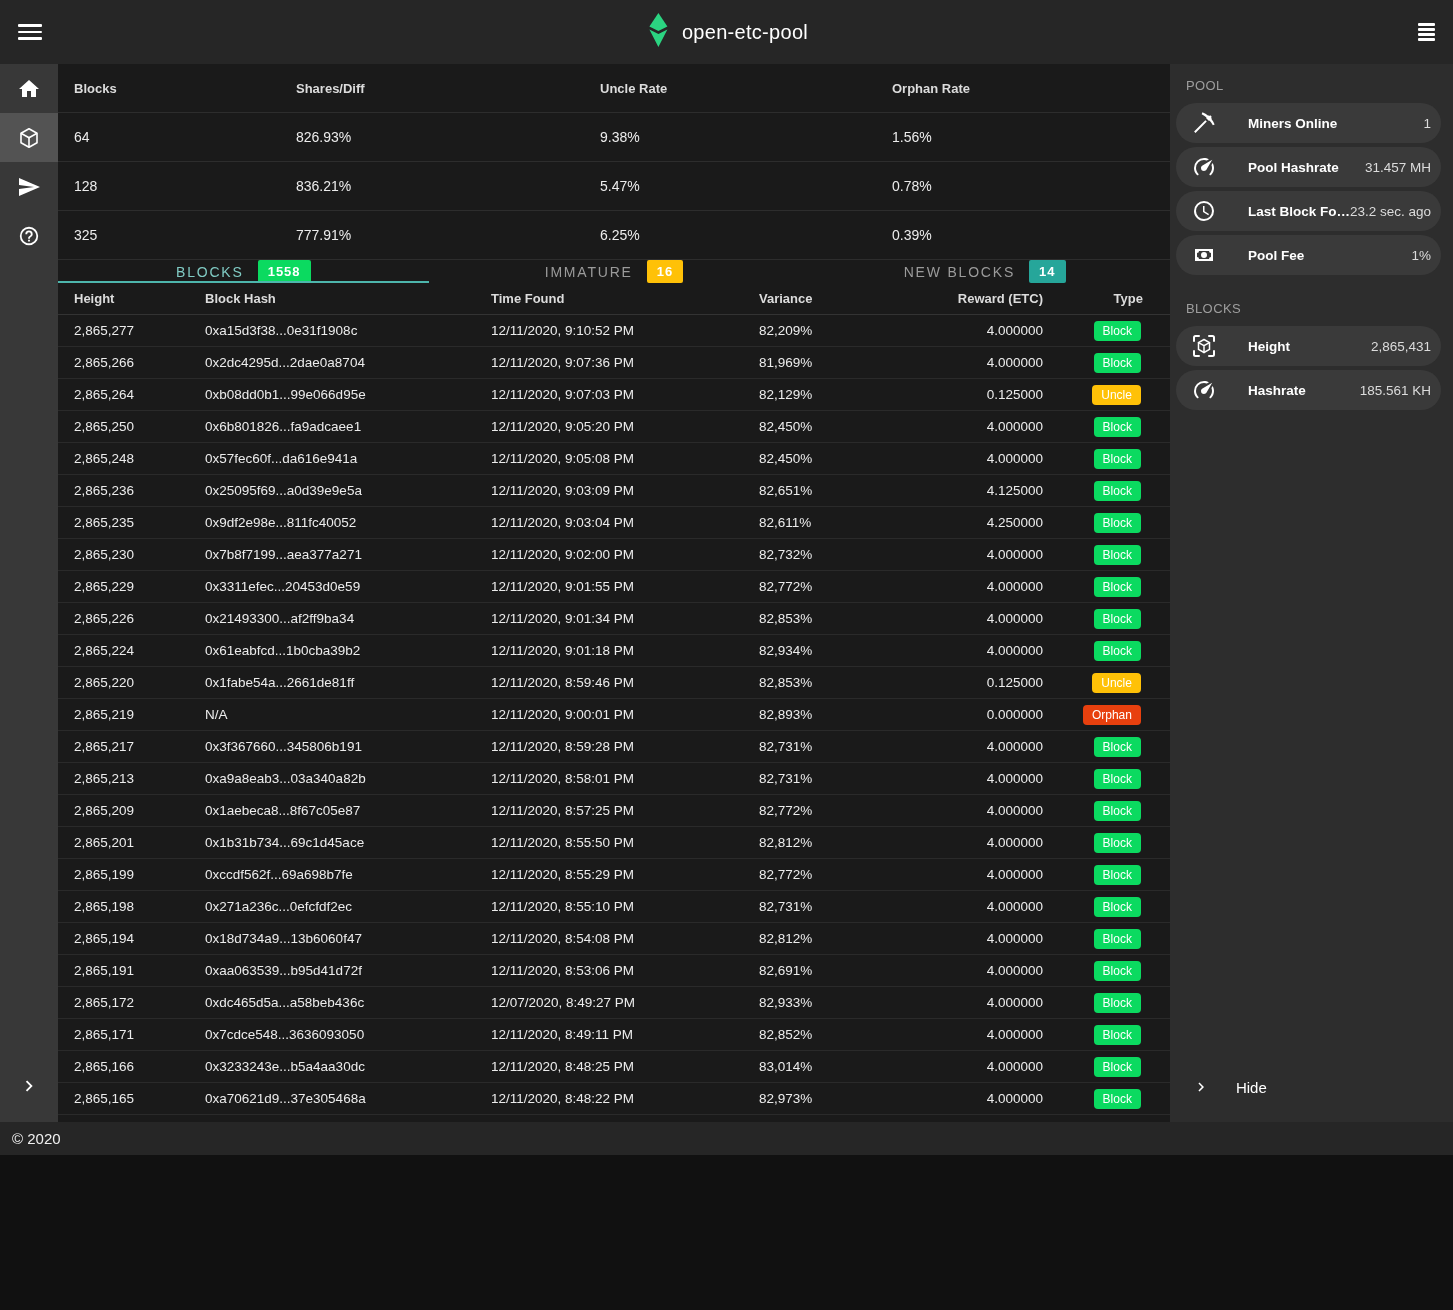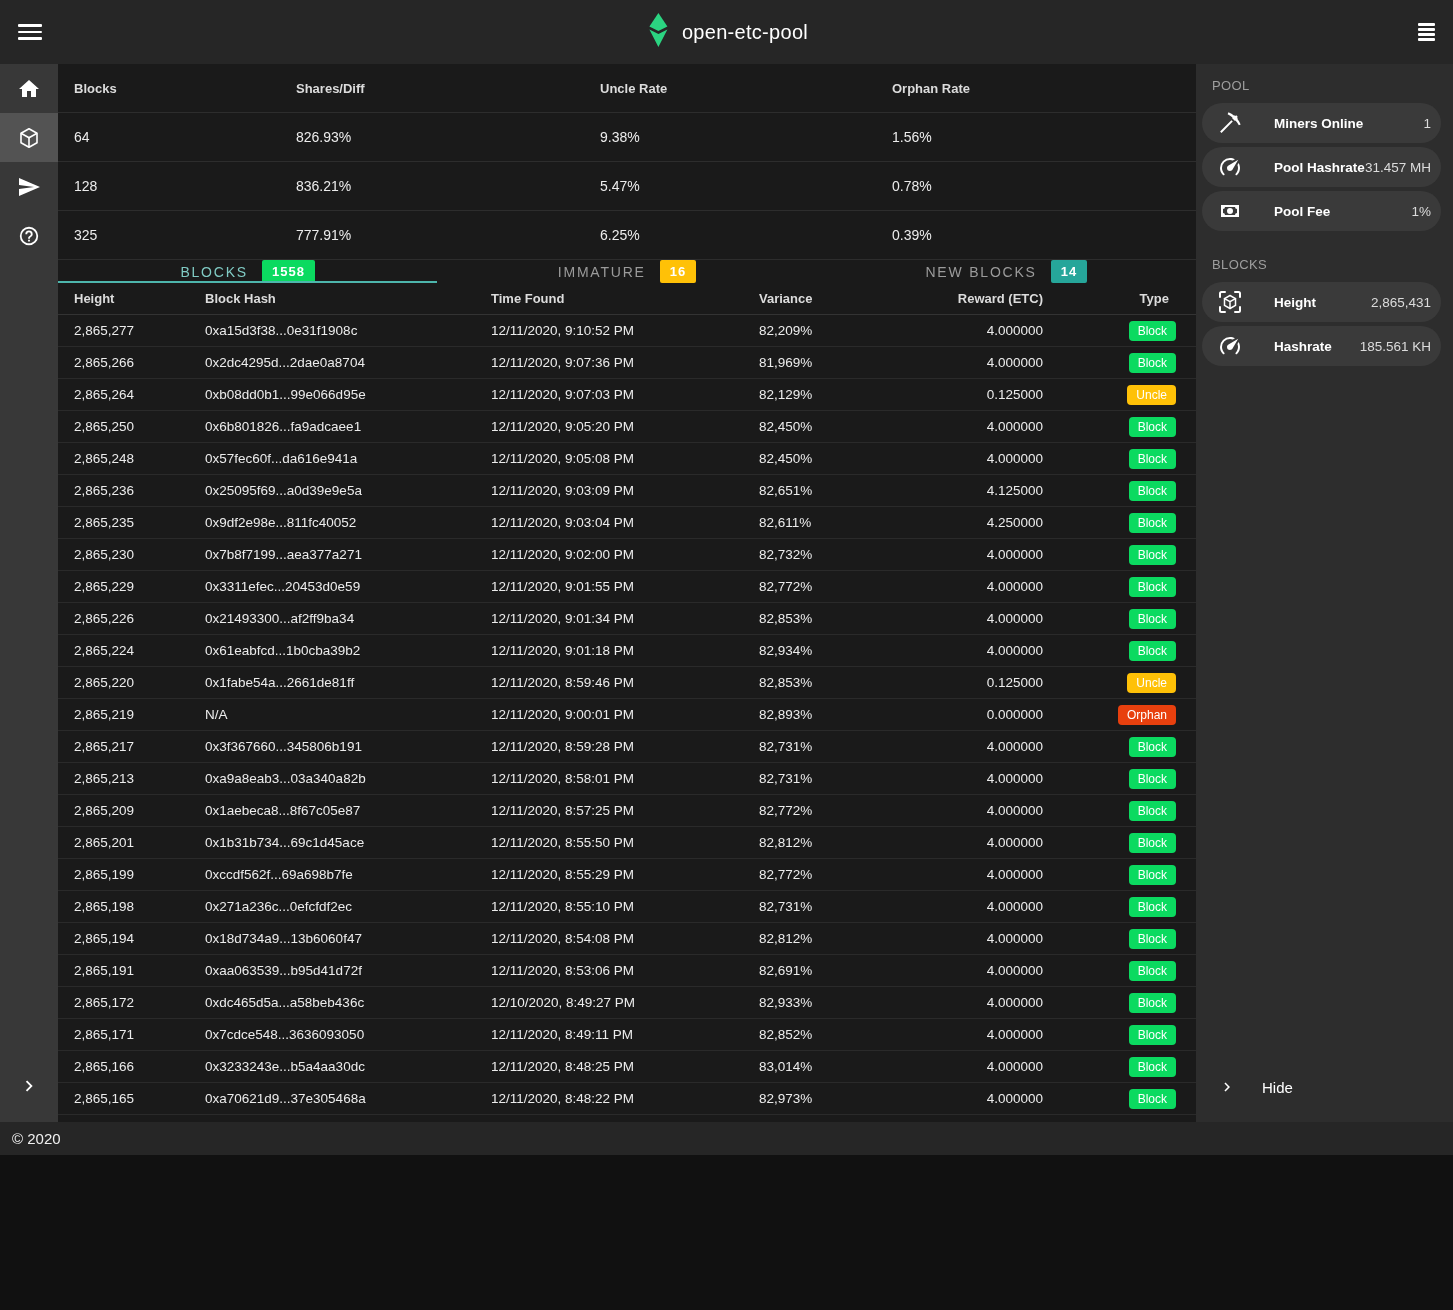--- a/index.html
+++ b/index.html
@@ -41,21 +41,21 @@
   .tab.state-true .tab-label { color:#80cbc4; }
   .tab.state-true::after { content:""; position:absolute; left:0; right:0; bottom:0; height:2px; background:#4db6ac; }
   .tab-badge { border-radius:2px; color:#fff; font-size:13px; font-weight:bold; padding:4px 10px; letter-spacing:1px; }
   .badge-blocks { background:#0bda60; }
   .badge-immature { background:#ffc107; }
   .badge-new-blocks { background:#26a69a; }
 
   .brow { display:grid; grid-template-columns:131px 286px 268px 150px 134px 1fr; align-items:center; height:32px; padding-left:16px; border-bottom:1px solid #2a2a2a; font-size:13.5px; color:#ececec; }
   .brow.head { font-weight:bold; font-size:13px; color:#dcdcdc; border-bottom:1px solid #333; }
   .col-reward { text-align:right; }
-  .col-type { display:flex; justify-content:flex-end; padding-right:20px; }
+  .col-type { display:flex; justify-content:flex-end; padding-right:29px; }
   .brow.head .col-type { display:block; text-align:right; padding-right:27px; }
   .type-badge { border-radius:4px; font-size:12px; color:#fff; padding:3px 9px; min-width:44px; text-align:center; }
   .badge-block { background:#0bda60; }
   .badge-uncle { background:#ffc107; }
   .badge-orphan { background:#e8400e; }
 
   .pagination { margin-top:8px; height:44px; display:flex; align-items:center; justify-content:flex-end; padding-right:18px; color:#dedede; font-size:13px; }
   .pp-label { color:#eab308; }
   .pp-select { margin-left:36px; display:inline-flex; align-items:center; gap:9px; border-bottom:1px solid #979797; padding:2px 5px 7px 5px; cursor:pointer; color:#f0f0f0; }
   .caret-down { width:0; height:0; border-left:5px solid transparent; border-right:5px solid transparent; border-top:6px solid #e0e0e0; }
@@ -401,21 +401,21 @@
             <div>12/11/2020, 8:53:06 PM</div>
             <div>82,691%</div>
             <div class="col-reward">4.000000</div>
             <div class="col-type">
               <span class="type-badge badge-block">Block</span>
             </div>
           </div>
           <div class="brow">
             <div>2,865,172</div>
             <div>0xdc465d5a...a58beb436c</div>
-            <div>12/10/2020, 8:49:27 PM</div>
+            <div>12/07/2020, 8:49:27 PM</div>
             <div>82,933%</div>
             <div class="col-reward">4.000000</div>
             <div class="col-type">
               <span class="type-badge badge-block">Block</span>
             </div>
           </div>
           <div class="brow">
             <div>2,865,171</div>
             <div>0x7cdce548...3636093050</div>
             <div>12/11/2020, 8:49:11 PM</div>
@@ -484,20 +484,29 @@
       <div class="stat-pill">
         <span class="pill-icon">
           <svg class="icon" width="24" height="24" viewBox="0 0 24 24">
               <path d="M12,16A3,3 0 0,1 9,13C9,11.88 9.61,10.9 10.5,10.39L20.21,4.77L14.68,14.35C14.18,15.33 13.17,16 12,16M12,3C13.81,3 15.5,3.5 16.97,4.32L14.87,5.53C14,5.19 13,5 12,5A8,8 0 0,0 4,13C4,15.21 4.89,17.21 6.34,18.65H6.35C6.74,19.04 6.74,19.67 6.35,20.06C5.96,20.45 5.32,20.45 4.93,20.07V20.07C3.12,18.26 2,15.76 2,13A10,10 0 0,1 12,3M22,13C22,15.76 20.88,18.26 19.07,20.07V20.07C18.68,20.45 18.05,20.45 17.66,20.06C17.27,19.67 17.27,19.04 17.66,18.65V18.65C19.11,17.2 20,15.21 20,13C20,12 19.81,11 19.46,10.1L20.67,8C21.5,9.5 22,11.18 22,13Z"></path>
             </svg>
         </span>
         <span class="stat-label">Pool Hashrate</span>
         <span class="stat-value">31.457 MH</span>
       </div>
 
+      <div class="stat-pill">
+        <span class="pill-icon">
+          <svg class="icon" width="24" height="24" viewBox="0 0 24 24">
+              <path d="M12,20A8,8 0 0,0 20,12A8,8 0 0,0 12,4A8,8 0 0,0 4,12A8,8 0 0,0 12,20M12,2A10,10 0 0,1 22,12A10,10 0 0,1 12,22C6.47,22 2,17.5 2,12A10,10 0 0,1 12,2M12.5,7V12.25L17,14.92L16.25,16.15L11,13V7H12.5Z"></path>
+            </svg>
+        </span>
+        <span class="stat-label">Last Block Fo…</span>
+        <span class="stat-value">23.2 sec. ago</span>
+      </div>
 
       <div class="stat-pill">
         <span class="pill-icon">
           <svg class="icon" width="24" height="24" viewBox="0 0 24 24">
               <path fill-rule="evenodd" d="M3,6H21V18H3V6M12,9A3,3 0 0,1 15,12A3,3 0 0,1 12,15A3,3 0 0,1 9,12A3,3 0 0,1 12,9M7,8A2,2 0 0,1 5,10V14A2,2 0 0,1 7,16H17A2,2 0 0,1 19,14V10A2,2 0 0,1 17,8H7Z"></path>
             </svg>
         </span>
         <span class="stat-label">Pool Fee</span>
         <span class="stat-value">1%</span>
       </div>

